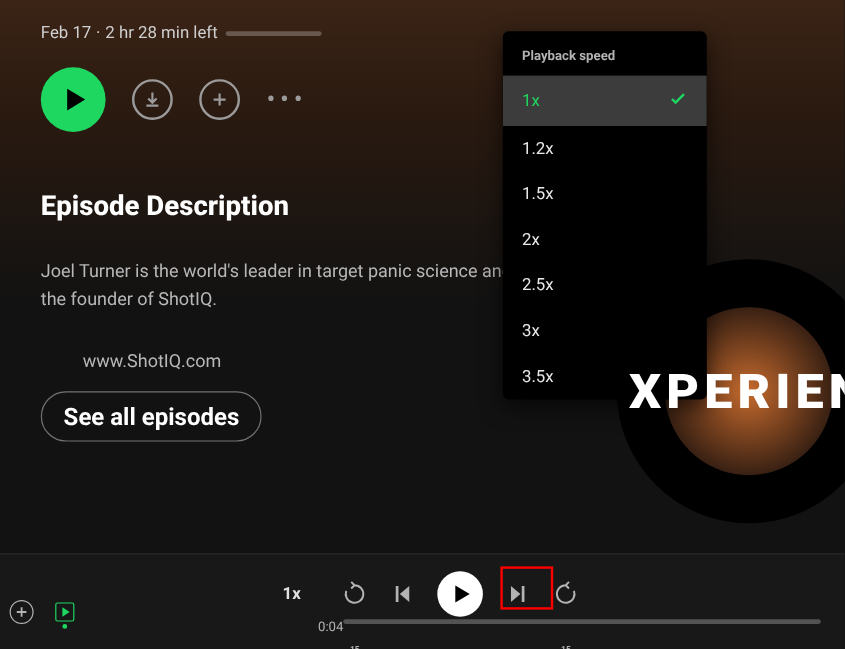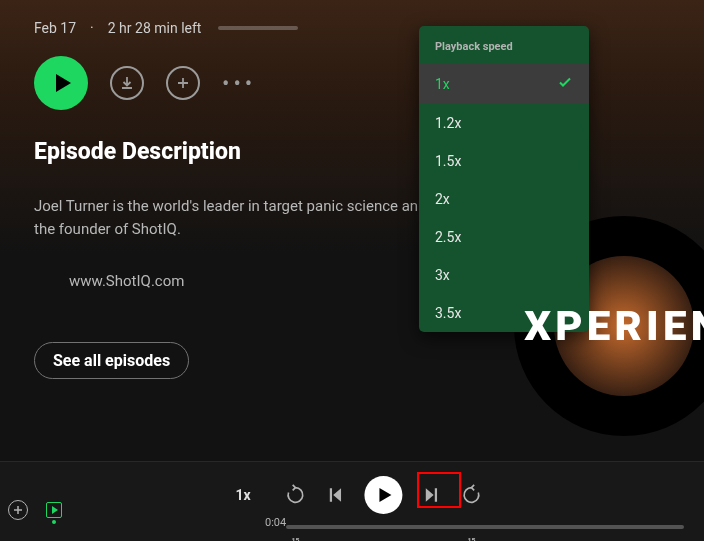--- a/index.html
+++ b/index.html
@@ -1,58 +1,58 @@
 <!DOCTYPE html>
 <html><head>
 <meta charset="utf-8">
 <style>
   * { margin:0; padding:0; box-sizing:border-box; font-family: -apple-system, BlinkMacSystemFont, "Segoe UI", Roboto, Arial, sans-serif; }
   body { width:704px; height:541px; background:#121212; color:#fff; overflow:hidden; position:relative; }
   .hero { position:absolute; left:0; top:0; right:0; height:460px;
     background: linear-gradient(180deg, #3b2416 0%, #2a1a10 20%, #121212 55%);
     padding:20px 34px 0 34px;
   }
-  .meta { font-size:14px; color:#cfcfcf; display:flex; align-items:center; gap:14px; }
+  .meta { font-size:14px; color:#cfcfcf; display:flex; align-items:center; gap:4px; }
   .progress-thin { width:80px; height:4px; background:rgba(255,255,255,0.25); border-radius:2px; margin-left:3px;}
   .actions { display:flex; align-items:center; gap:22px; margin-top:20px; }
   .play-large { width:54px; height:54px; border-radius:50%; background:#1ed760; display:flex; align-items:center; justify-content:center; cursor:pointer;}
   .tri { width:0; height:0; border-left:15px solid #000; border-top:9px solid transparent; border-bottom:9px solid transparent; margin-left:4px;}
   .circ-btn { width:34px; height:34px; border:2px solid #9b9b9b; border-radius:50%; display:flex; align-items:center; justify-content:center; color:#9b9b9b; cursor:pointer;}
   .circ-btn svg { display:block;}
   .dots { color:#9b9b9b; font-size:22px; letter-spacing:4px; cursor:pointer;}
-  .section-title { font-size:23px; font-weight:800; margin-top:28px; }
+  .section-title { font-size:23px; font-weight:800; margin-top:48px; }
   .desc { margin-top:30px; font-size:15px; color:#b8b8b8; line-height:1.55; max-width:400px;}
   .link { margin-top:30px; font-size:15px; color:#b8b8b8;margin-left:35px; }
-  .see-all { margin-top:52px; display:inline-block; border:1px solid #727272; border-radius:30px; padding:8px 18px; font-size:16px; font-weight:700; color:#fff; cursor:pointer;}
+  .see-all { margin-top:16px; display:inline-block; border:1px solid #727272; border-radius:30px; padding:8px 18px; font-size:20px; font-weight:700; color:#fff; cursor:pointer;}
   .artwork { position:absolute; right:-30px; top:216px; width:220px; height:220px; border-radius:50%; background:radial-gradient(circle,#000 52%, #000 52%);
     display:flex; align-items:center; justify-content:center; overflow:hidden; }
   .artwork .ring-text { color:#fff; font-size:40px; font-weight:900; letter-spacing:4px; transform:scaleX(1.05);}
   .artwork::before { content:""; position:absolute; width:140px; height:140px; border-radius:50%; background:radial-gradient(circle,#c56a2d 0%, #3a2113 70%, #000 100%);}
   
-  .menu { position:absolute; left:419px; top:26px; width:170px; background:#14532d; border-radius:5px; box-shadow:0 6px 18px rgba(0,0,0,0.6); overflow:hidden;}
+  .menu { position:absolute; left:419px; top:26px; width:170px; background:#000000; border-radius:5px; box-shadow:0 6px 18px rgba(0,0,0,0.6); overflow:hidden;}
   .menu-title { font-size:11px; font-weight:700; color:#b3b3b3; padding:14px 16px 10px; }
   .menu-item { font-size:14px; color:#e8e8e8; padding:11px 16px; display:flex; justify-content:space-between; align-items:center; cursor:pointer;}
   .menu-item.selected { background:#3c3c3c; color:#1ed760; }
   .check { color:#1ed760; }
   
   .player { position:absolute; left:0; bottom:0; right:0; height:80px; background:#181818; border-top:1px solid #282828;}
   .pleft { position:absolute; left:8px; top:38px; display:flex; align-items:center; gap:18px; }
   .pleft .circ-plus { width:20px; height:20px; border:1.5px solid #b3b3b3; border-radius:50%; display:flex; align-items:center; justify-content:center; color:#b3b3b3; font-size:14px; cursor:pointer;}
   .mini-play{ color:#1ed760; cursor:pointer; position:relative;}
   .mini-play .box{width:16px;height:16px;border:1.5px solid #1ed760;border-radius:2px;display:flex;align-items:center;justify-content:center;}
   .mini-play .t{width:0;height:0;border-left:6px solid #1ed760;border-top:4px solid transparent;border-bottom:4px solid transparent;margin-left:1px;}
   .mini-play::after{content:"";position:absolute;left:50%;bottom:-6px;width:4px;height:4px;background:#1ed760;border-radius:50%;transform:translateX(-50%);}
   .center-controls { position:absolute; left:50%; transform:translateX(-50%); top:14px; display:flex; align-items:center; gap:20px; }
   .ctrl { color:#b3b3b3; cursor:pointer; display:flex; align-items:center; justify-content:center; }
   .ctrl svg { display:block;}
   .play-med { width:38px; height:38px; border-radius:50%; background:#fff; display:flex; align-items:center; justify-content:center; cursor:pointer;}
   .play-med .tri2 { width:0;height:0;border-left:12px solid #000;border-top:7px solid transparent;border-bottom:7px solid transparent;margin-left:3px;}
   .speed-chip { font-size:14px; font-weight:700; color:#e0e0e0; cursor:pointer; padding:6px 14px;}
   .highlight { border:2px solid #ff0000; position:absolute; left:417px; top:472px; width:44px; height:36px; pointer-events:none;}
-  .timeline { position:absolute; left:265px; right:20px; bottom:12px; display:flex; align-items:flex-end; font-size:11px; color:#b3b3b3;}
+  .timeline { position:absolute; left:265px; right:20px; bottom:12px; display:flex; align-items:flex-start; font-size:11px; color:#b3b3b3;}
   .timeline .bar { flex:1; height:4px; background:#535353; border-radius:2px;}
   .skip-num{position:absolute; font-size:7px; font-weight:700; color:#b3b3b3; pointer-events:none;margin-top:44px;}
 </style>
 </head>
 <body>
 
 <div class="hero">
   <div class="meta">
     <span>Feb 17</span>
     <span>·</span>

